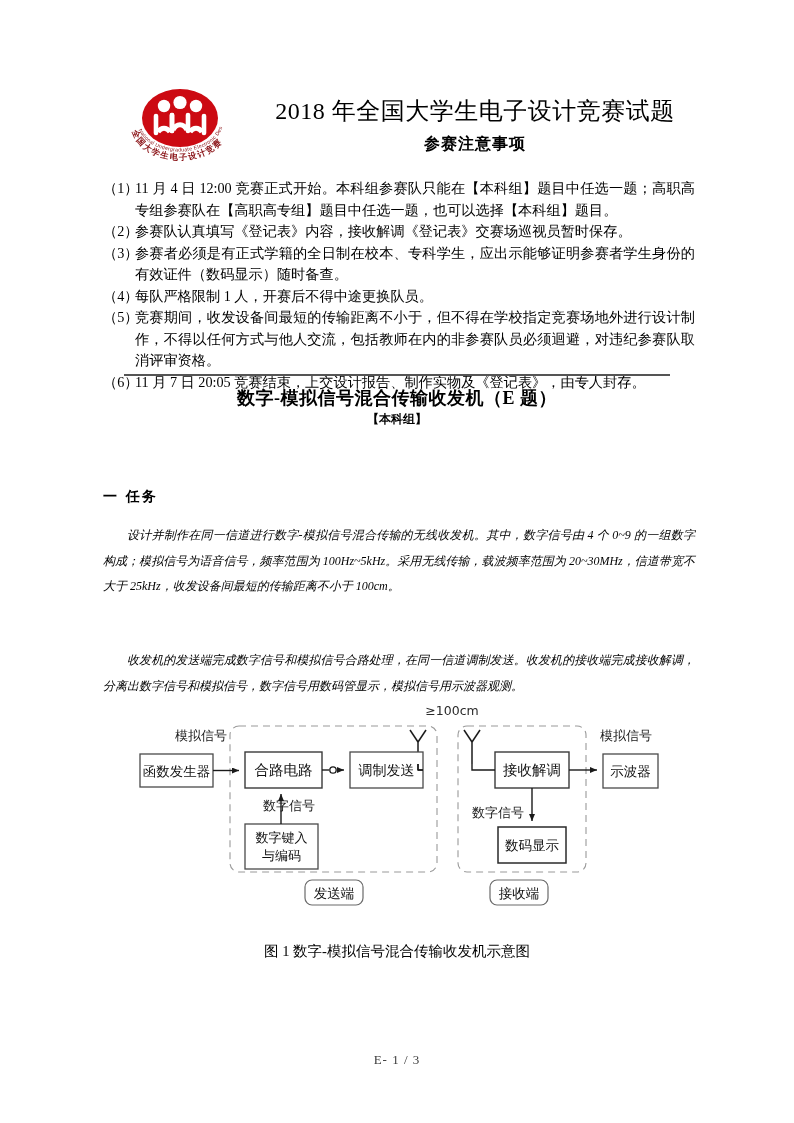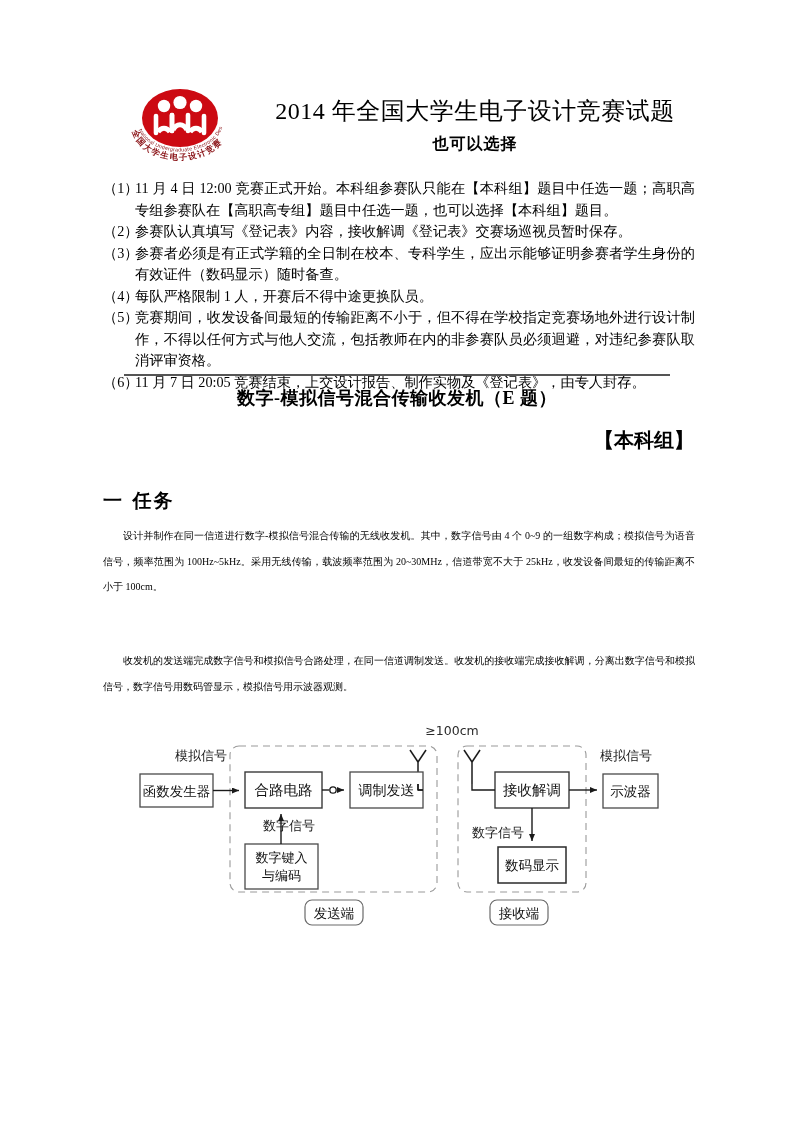--- a/index.html
+++ b/index.html
@@ -107,56 +107,57 @@
     width: 594px;
     text-align: center;
     font-size: 18px;
     font-weight: bold;
     font-family: "Liberation Serif", "DejaVu Serif", serif;
     letter-spacing: 0.5px;
   }
   .group-title {
     position: absolute;
     left: 100px;
-    top: 427px;
-    width: 594px;
-    text-align: right;
+    top: 411px;
+    width: 594px;
+    text-align: center;
     font-family: "DejaVu Sans", "Liberation Sans", sans-serif;
-    font-size: 20px;
+    font-size: 12px;
     font-weight: bold;
   }
 
   
   .section-heading {
     position: absolute;
     left: 103px;
     top: 488px;
-    font-size: 19px;
+    font-size: 14px;
     font-weight: bold;
     font-family: "DejaVu Sans", "Liberation Sans", sans-serif;
     letter-spacing: 2px;
   }
   .body-block {
     position: absolute;
     left: 103px;
     width: 592px;
-    font-size: 10px;
+    font-size: 12px;
     line-height: 25.5px;
     text-align: justify;
     text-justify: inter-ideograph;
+    font-style: italic;
   }
   .indent { text-indent: 2em; }
   #para-1 { top: 523px; }
   #para-2 { top: 648px; }
 
   
   .diagram {
     position: absolute;
     left: 100px;
-    top: 722px;
+    top: 702px;
     width: 594px;
     height: 215px;
   }
   .diagram svg { display: block; }
 
   .fig-caption {
     position: absolute;
     left: 100px;
     top: 942px;
     width: 594px;
@@ -206,23 +207,23 @@
 
         <text font-size="8.4" font-family="&quot;DejaVu Sans&quot;, sans-serif" fill="#8a1216" font-weight="bold" letter-spacing="1.4">
           <textPath href="#ringOuter" startOffset="4%">全国大学生电子设计竞赛</textPath>
         </text>
         <text font-size="5.2" font-family="&quot;Liberation Sans&quot;, sans-serif" fill="#8a1216" letter-spacing="0.3">
           <textPath href="#ringInner" startOffset="2%">National Undergraduate Electronic Design Contest</textPath>
         </text>
       </svg>
     </div>
 
-    <div class="doc-title">2014 年全国大学生电子设计竞赛试题</div>
-
-    <div class="notice-title">也可以选择</div>
+    <div class="doc-title">2018 年全国大学生电子设计竞赛试题</div>
+
+    <div class="notice-title">参赛注意事项</div>
   </div>
 
   <div class="notice-list">
     <div class="notice-item">
       <span class="notice-num">（1）</span>
       <span class="notice-text">11 月 4 日 12:00 竞赛正式开始。本科组参赛队只能在【本科组】题目中任选一题；高职高专组参赛队在【高职高专组】题目中任选一题，也可以选择【本科组】题目。</span>
     </div>
     <div class="notice-item">
       <span class="notice-num">（2）</span>
       <span class="notice-text">参赛队认真填写《登记表》内容，接收解调《登记表》交赛场巡视员暂时保存。</span>
@@ -331,15 +332,17 @@
       <circle cx="233" cy="68" r="3.2" fill="#ffffff" stroke="#1a1a1a" stroke-width="1.3"></circle>
 
       <rect x="205" y="178" width="58" height="25" rx="7" ry="7" fill="#ffffff" stroke="#6a6a6a" stroke-width="1.2"></rect>
       <text x="234" y="195.5" font-size="13.5" fill="#111" text-anchor="middle">发送端</text>
 
       <rect x="390" y="178" width="58" height="25" rx="7" ry="7" fill="#ffffff" stroke="#6a6a6a" stroke-width="1.2"></rect>
       <text x="419" y="195.5" font-size="13.5" fill="#111" text-anchor="middle">接收端</text>
     </svg>
   </div>
 
-
+  <div class="fig-caption">图 1  数字-模拟信号混合传输收发机示意图</div>
+
+  <div class="footer">E- 1 / 3</div>
 
 </div>
 
 </body></html>

